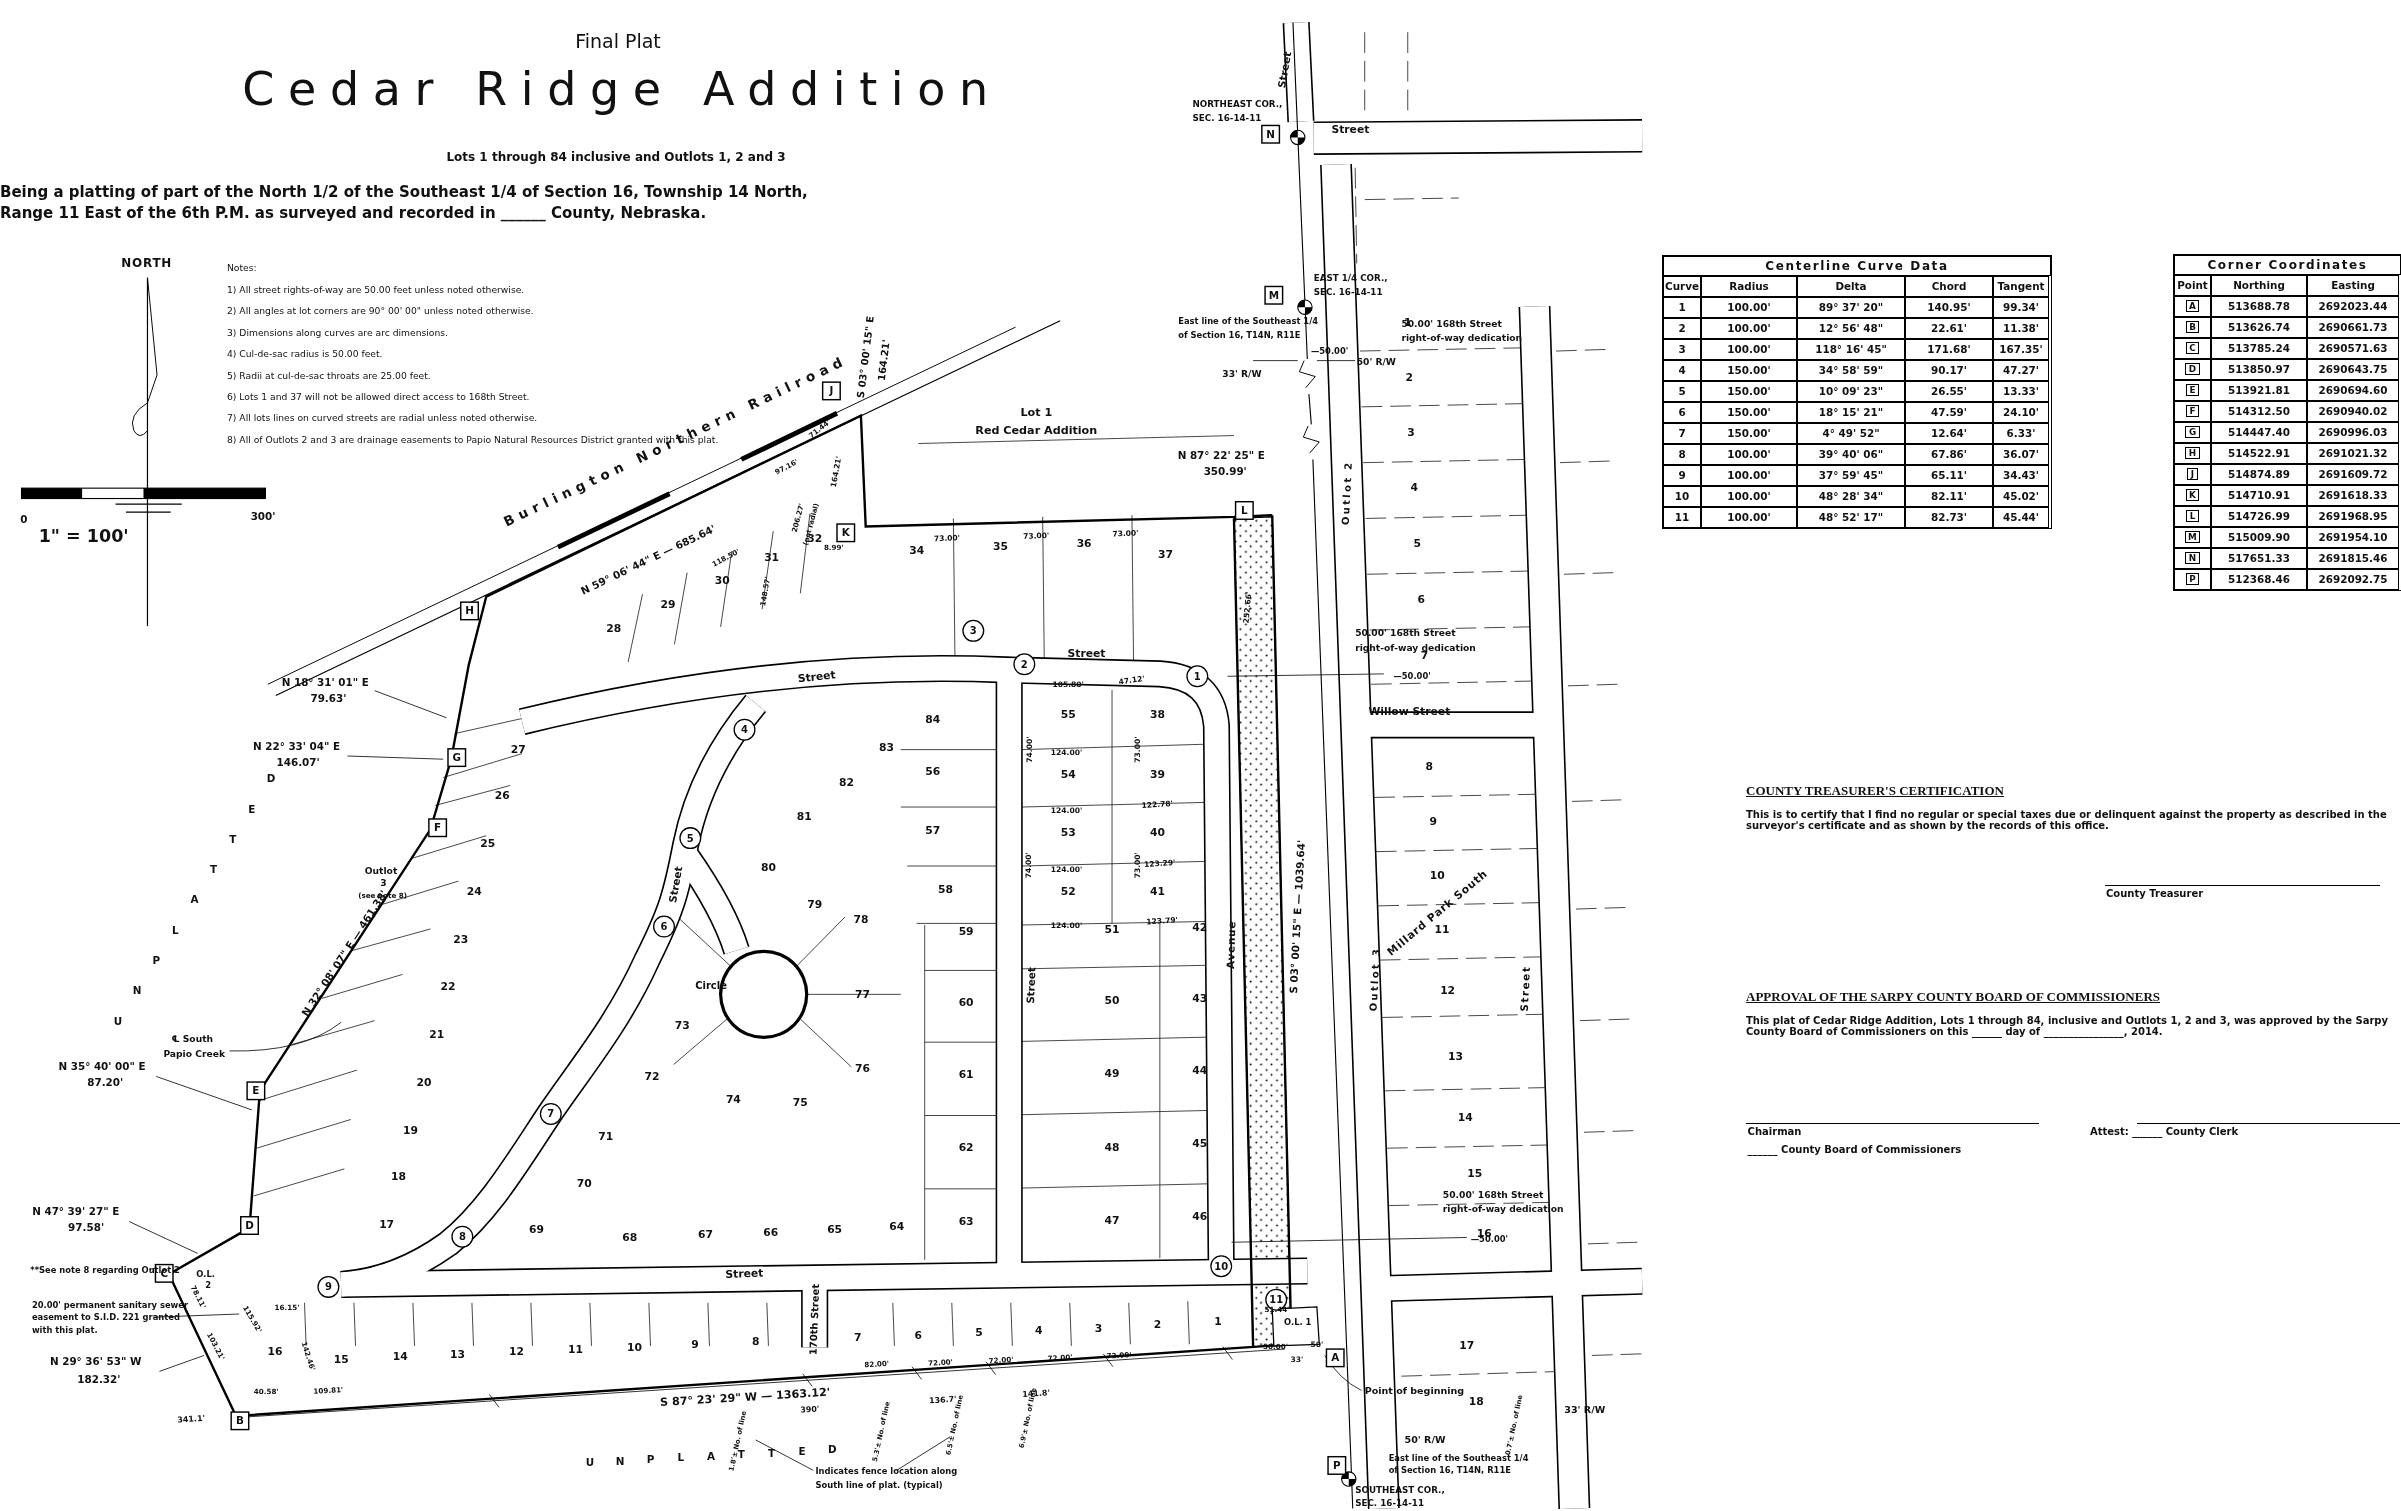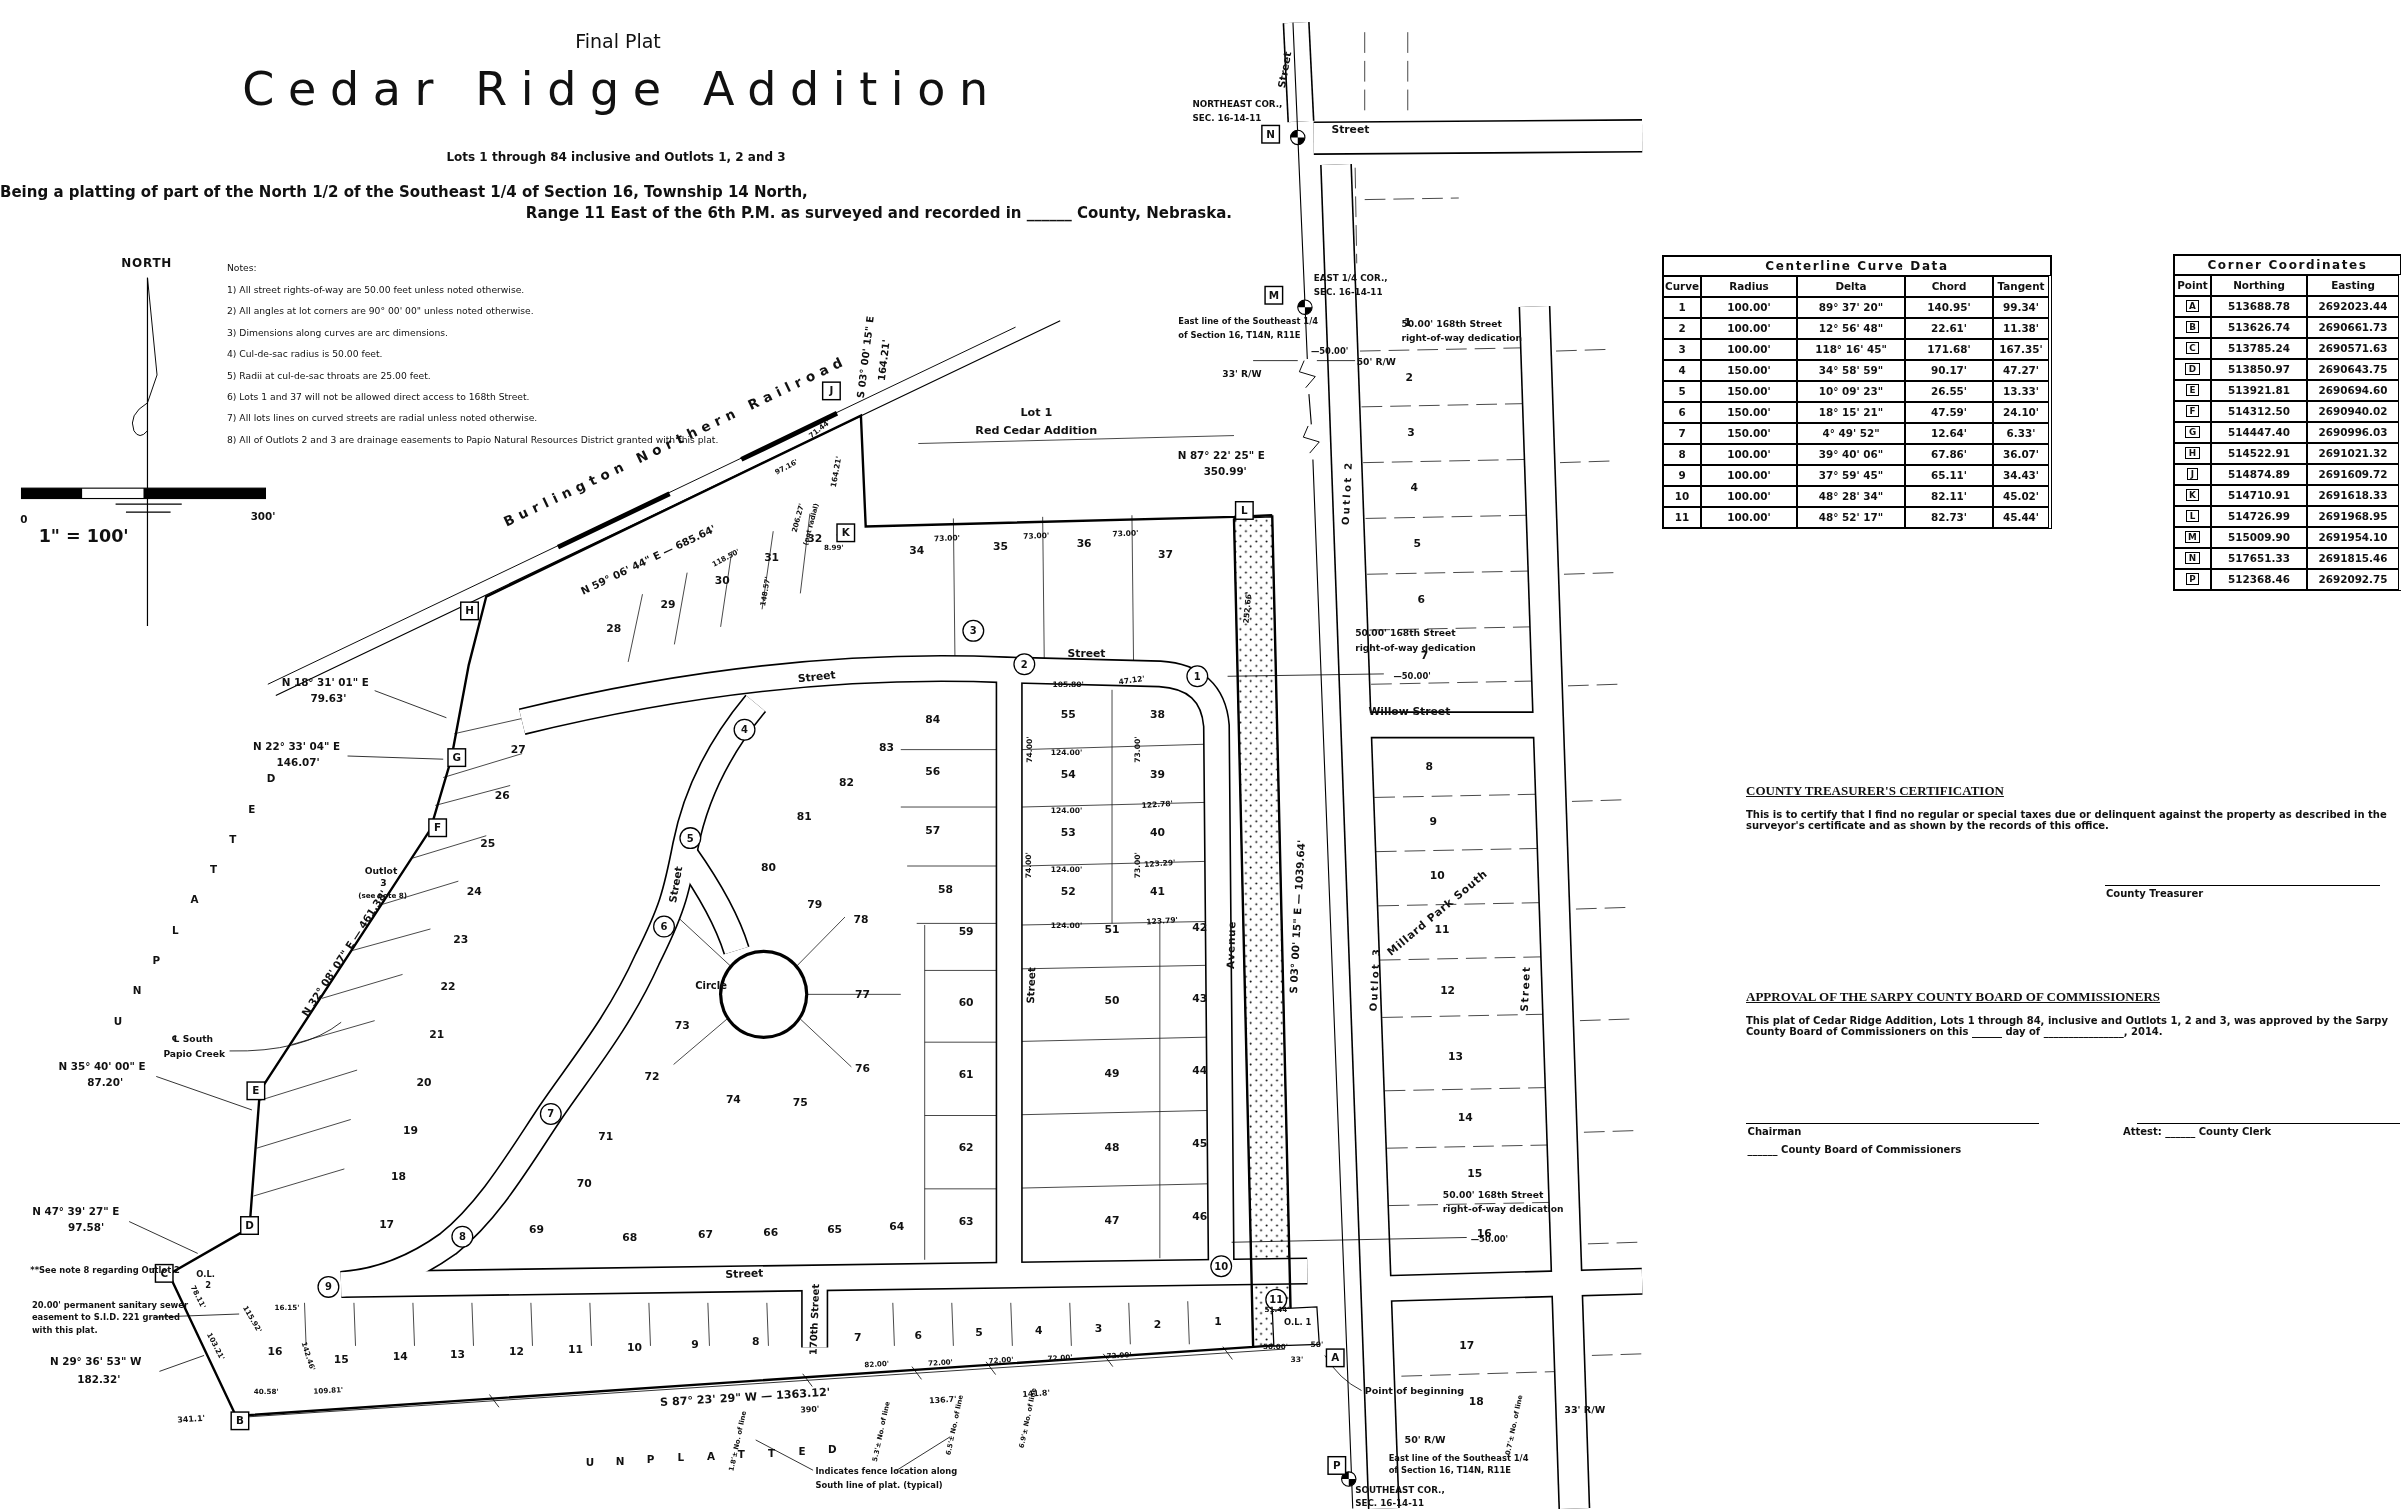--- a/index.html
+++ b/index.html
@@ -4,21 +4,21 @@
 <style>
   html,body{margin:0;padding:0;background:#e8e8e8;}
   #page{position:relative;width:2401px;height:1512px;background:#ffffff;overflow:hidden;
         font-family:"DejaVu Sans",sans-serif;color:#111;}
   .abs{position:absolute;}
   
   #final-plat{left:0;top:30px;width:1236px;text-align:center;font-size:19px;}
   #main-title{left:0;top:62px;width:1244px;text-align:center;font-size:46px;letter-spacing:13.6px;font-weight:400;}
   #lots-line{left:0;top:150px;width:1232px;text-align:center;font-size:12px;font-weight:700;}
   #being1{left:0;top:183px;width:1232px;text-align:left;font-size:15px;font-weight:700;}
-  #being2{left:0;top:204px;width:1232px;text-align:right;font-size:15px;font-weight:700;}
+  #being2{left:0;top:204px;width:1232px;text-align:left;font-size:15px;font-weight:700;}
   
   #notes{left:227px;top:262px;width:478px;font-size:9.2px;font-weight:400;}
   #notes .nh{margin-bottom:11px;}
   #notes .ni{margin-bottom:10.4px;white-space:nowrap;}
   
   .dtable{border:1.6px solid #000;background:#fff;font-weight:600;}
   .dtable .trow{display:grid;}
   .dtable .cell{border:0.8px solid #000;display:flex;align-items:center;justify-content:center;
                 font-size:10.4px;height:19px;overflow:hidden;white-space:nowrap;}
   .dtable .ttl{font-size:12px;letter-spacing:1.6px;height:17.5px;border:0.8px solid #000;}
@@ -755,17 +755,17 @@
   </div>
 
   <div class="abs" style="left:1746px;top:989px;width:654px;height:191px;">
     <div class="cert-h">APPROVAL OF THE SARPY COUNTY BOARD OF COMMISSIONERS</div>
     <div class="cert-b" style="margin-top:9.6px;">This plat of Cedar Ridge Addition, Lots 1 through 84, inclusive and Outlots 1, 2 and 3, was approved by the Sarpy</div>
     <div class="cert-b">County Board of Commissioners on this ______ day of ________________, 2014.</div>
     <div class="sigline" style="position:absolute;left:0;top:134px;width:293px;"></div>
     <div class="cert-b" style="position:absolute;left:1.6px;top:137px;">Chairman</div>
     <div class="cert-b" style="position:absolute;left:1.6px;top:155px;">______  County Board of Commissioners</div>
     <div class="sigline" style="position:absolute;left:391px;top:134px;width:263px;"></div>
-    <div class="cert-b" style="position:absolute;left:344px;top:137px;margin-left:33px;">Attest: ______  County Clerk</div>
+    <div class="cert-b" style="position:absolute;left:344px;top:137px;">Attest: ______  County Clerk</div>
   </div>
 
 </div>
 
 
 </body></html>

